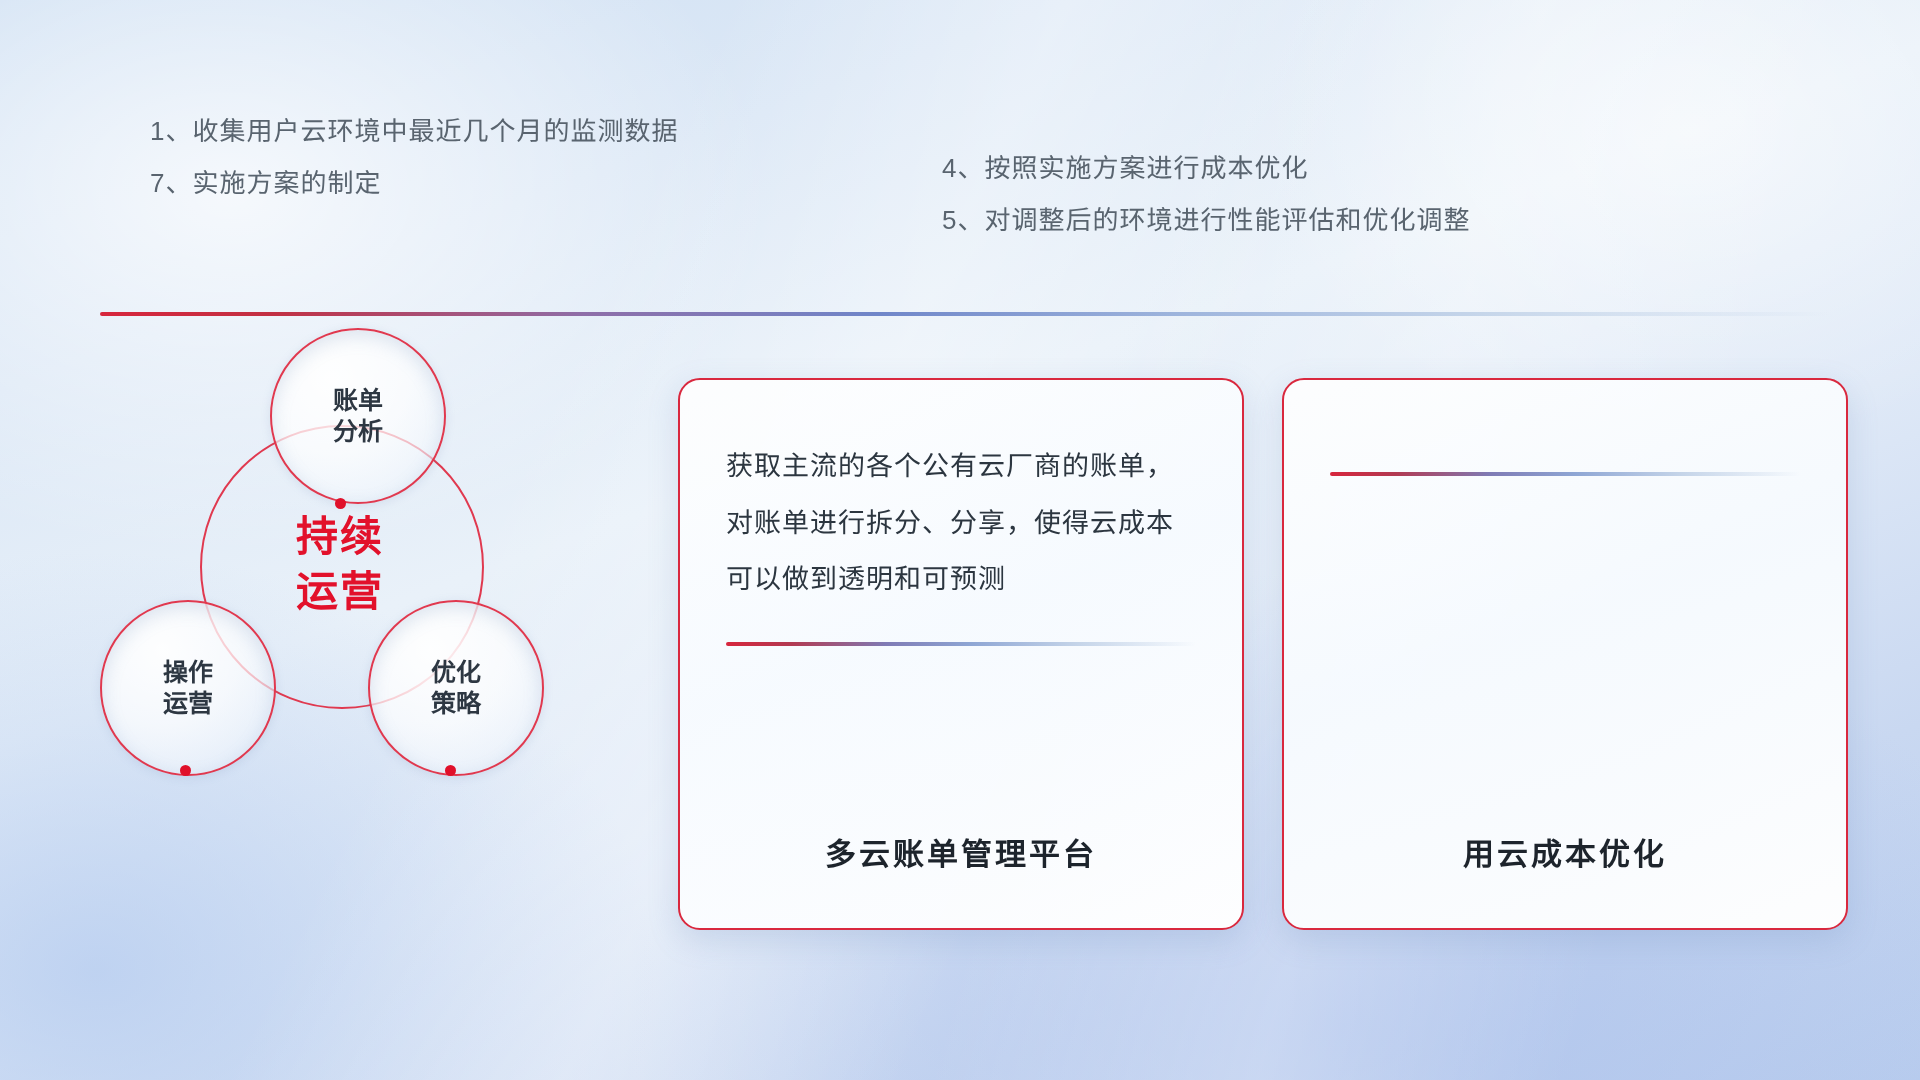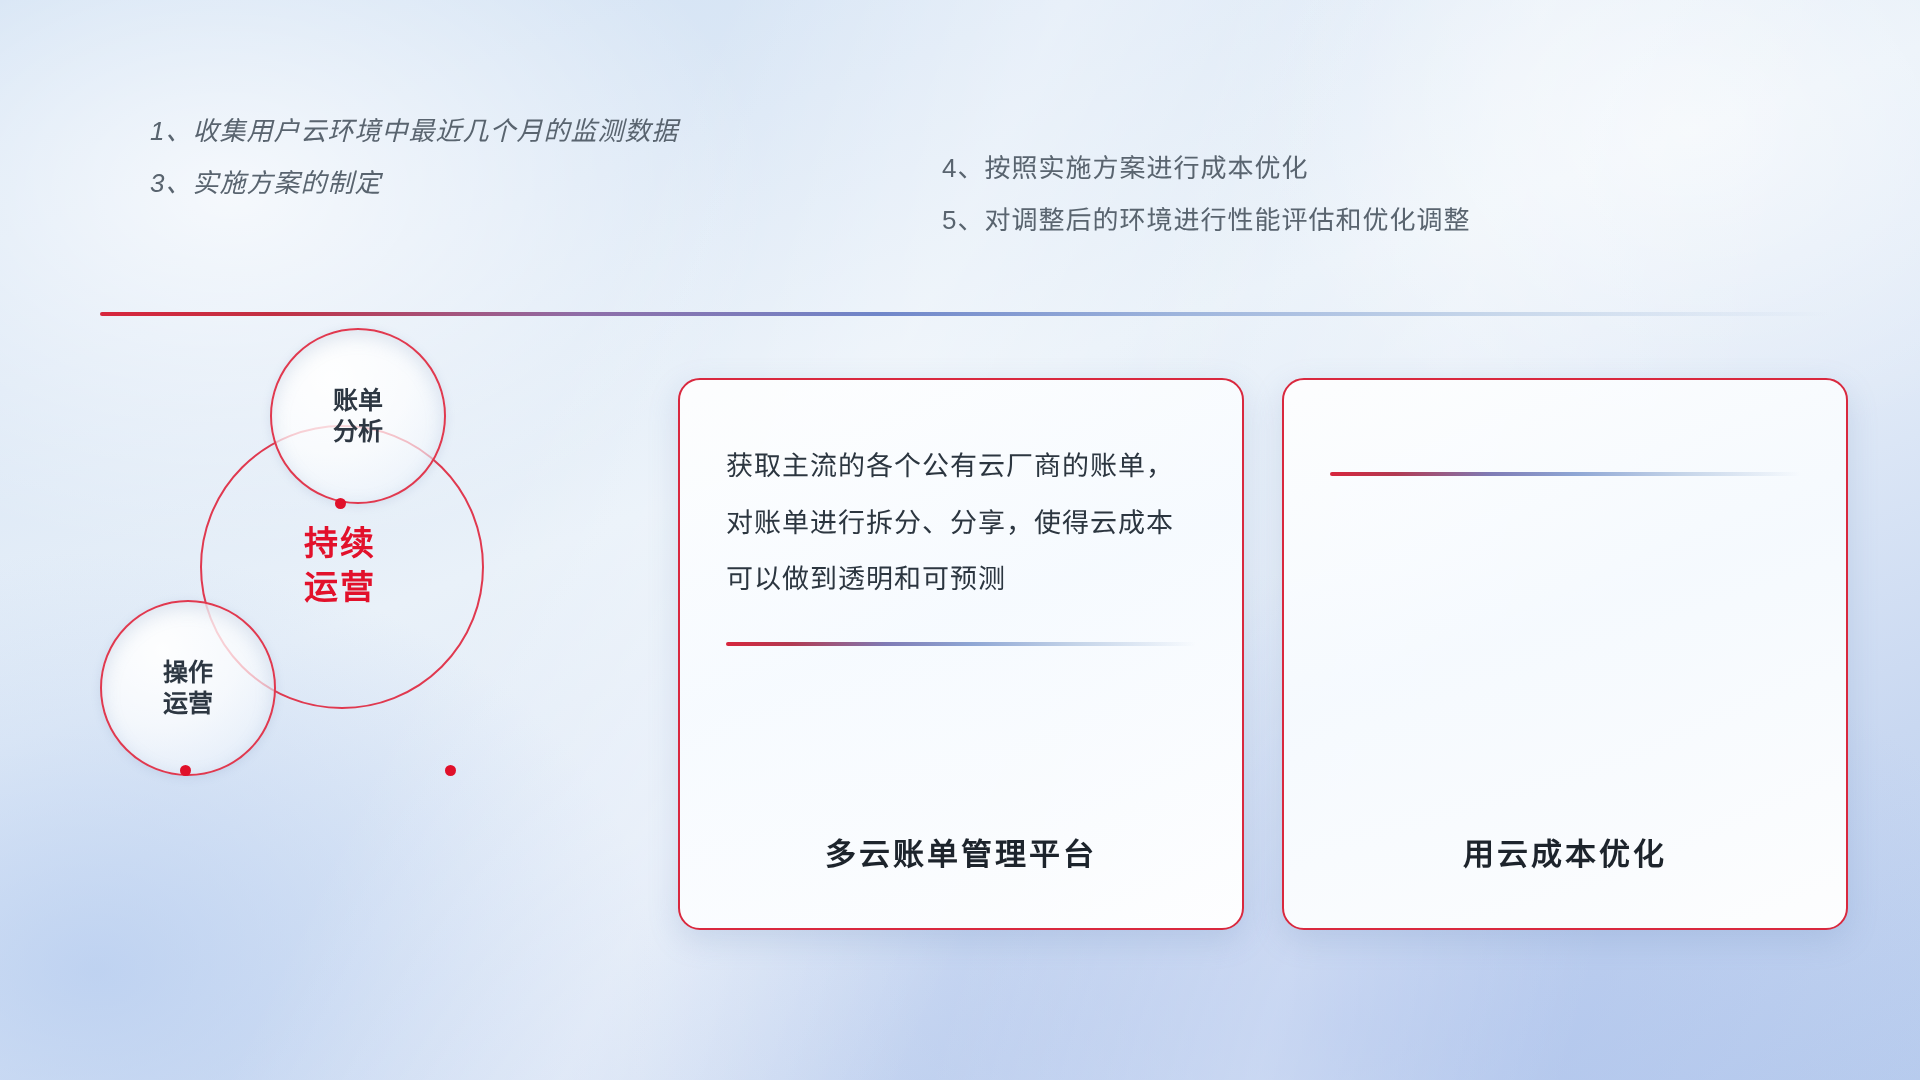--- a/index.html
+++ b/index.html
@@ -40,21 +40,21 @@
     position: absolute;
     color: #59646f;
     font-size: 26px;
     line-height: 1;
     letter-spacing: 1px;
   }
   .bullets .line {
     margin-bottom: 26px;
     white-space: nowrap;
   }
-  #bullets-left  { left: 150px; top: 118px; font-style: italic; }
+  #bullets-left  { left: 150px; top: 118px; }
   #bullets-right { left: 942px; top: 155px; }
 
   
   #divider {
     position: absolute;
     left: 100px;
     top: 312px;
     width: 1730px;
     height: 4px;
     border-radius: 2px;
@@ -93,21 +93,21 @@
   }
   #circle-center-label {
     position: absolute;
     left: 100px; top: 85px;
     width: 280px; height: 280px;
     display: flex;
     align-items: center;
     justify-content: center;
     text-align: center;
     color: #e2112b;
-    font-size: 34px;
+    font-size: 42px;
     font-weight: bold;
     line-height: 1.3;
     letter-spacing: 2px;
   }
   #circle-top    { left: 170px; top: -12px;  width: 172px; height: 172px; }
   #circle-left   { left: 0px;   top: 260px;  width: 172px; height: 172px; }
   #circle-right  { left: 268px; top: 260px;  width: 172px; height: 172px; }
 
   .node-dot {
     position: absolute;
@@ -160,21 +160,21 @@
     text-align: center;
   }
 </style>
 </head>
 <body>
 
 <div id="slide">
 
   <div id="bullets-left" class="bullets">
     <div class="line">1、收集用户云环境中最近几个月的监测数据</div>
-    <div class="line">3、实施方案的制定</div>
+    <div class="line">7、实施方案的制定</div>
   </div>
 
   <div id="bullets-right" class="bullets">
     <div class="line">4、按照实施方案进行成本优化</div>
     <div class="line">5、对调整后的环境进行性能评估和优化调整</div>
   </div>
 
   <div id="divider"></div>
 
   <div id="venn">
@@ -193,20 +193,26 @@
       </div>
     </div>
 
     <div id="circle-left" class="vcircle">
       <div>
         <div>操作</div>
         <div>运营</div>
       </div>
     </div>
 
+    <div id="circle-right" class="vcircle">
+      <div>
+        <div>优化</div>
+        <div>策略</div>
+      </div>
+    </div>
 
     <div id="dot-top" class="node-dot"></div>
     <div id="dot-left" class="node-dot"></div>
     <div id="dot-right" class="node-dot"></div>
   </div>
 
   <div id="card-1" class="card">
     <div class="card-body">获取主流的各个公有云厂商的账单，对账单进行拆分、分享，使得云成本可以做到透明和可预测</div>
     <div class="card-rule"></div>
     <div class="card-title">多云账单管理平台</div>

